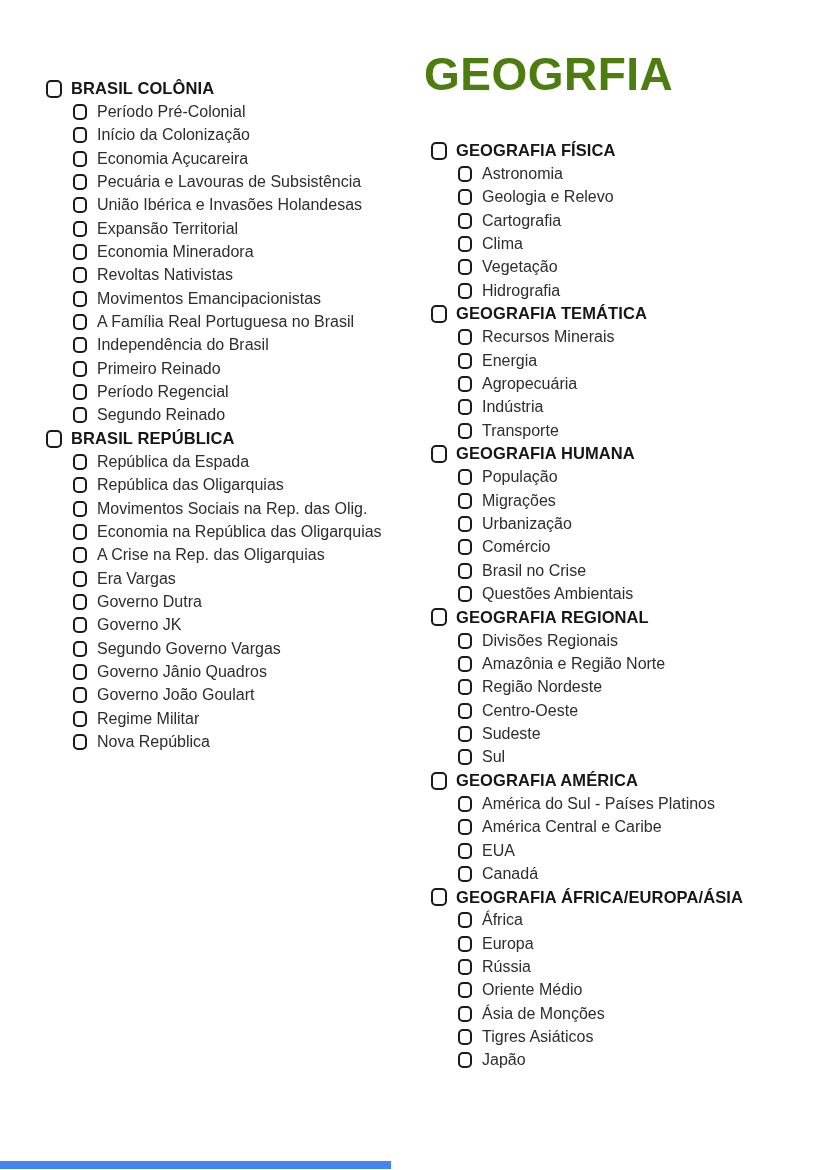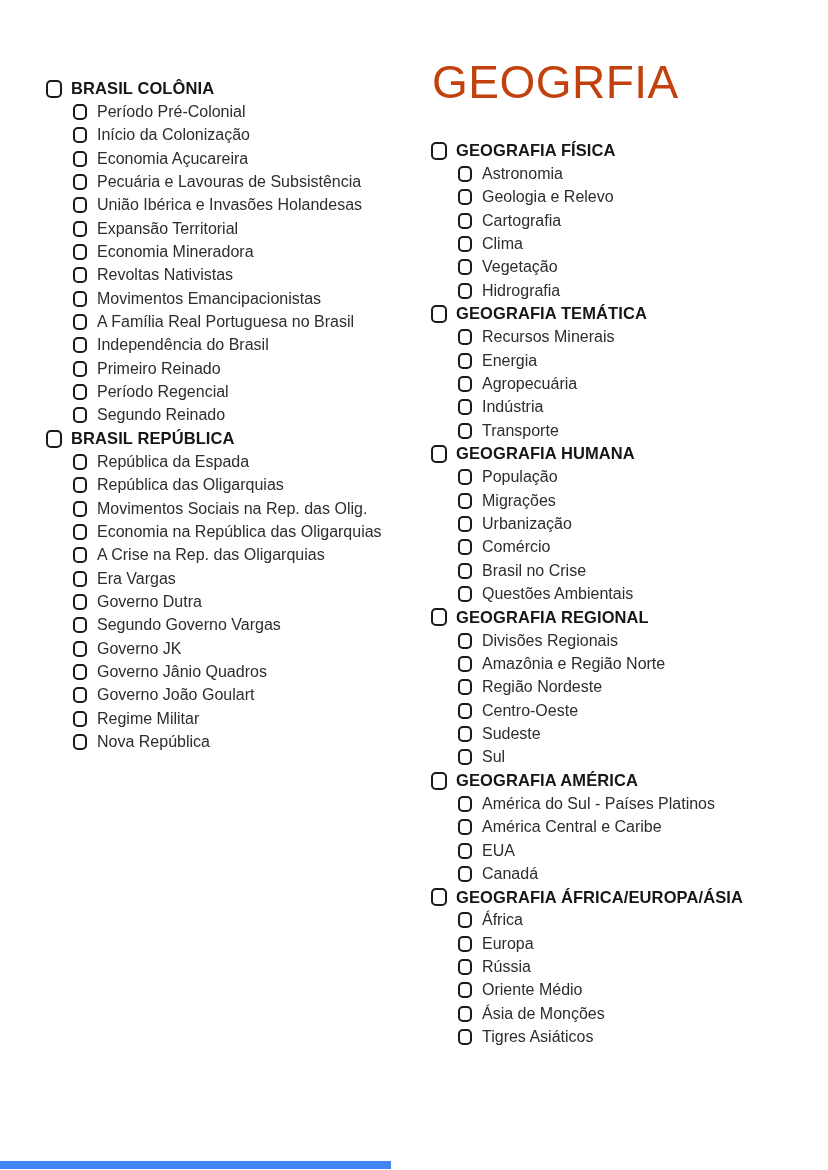--- a/index.html
+++ b/index.html
@@ -9,26 +9,26 @@
     font-family: "Liberation Sans", sans-serif;
     position: relative;
     overflow: hidden;
   }
   .column { position: absolute; margin-top: 31px; }
   #col-left  { left: 46px;  top: 46px; }
   #col-right { left: 431px; top: 108px; }
   .doc-title {
     position: absolute;
     left: 420px; top: 46px;
-    margin: 12px;
+    margin: 4px;
     font-family: "Liberation Sans", sans-serif;
     font-size: 46px;
-    font-weight: 400;
+    font-weight: 700;
     letter-spacing: 0.5px;
-    color: #c2410c;
+    color: #4d7c0f;
     line-height: 1.05;
     white-space: nowrap;
   }
   .row {
     display: flex;
     align-items: center;
     height: 23.34px;
     white-space: nowrap;
   }
   .checkbox {
@@ -158,28 +158,28 @@
     <div class="row item-row">
       <span class="checkbox"></span>
       <span class="label">Era Vargas</span>
     </div>
     <div class="row item-row">
       <span class="checkbox"></span>
       <span class="label">Governo Dutra</span>
     </div>
     <div class="row item-row">
       <span class="checkbox"></span>
+      <span class="label">Governo JK</span>
+    </div>
+    <div class="row item-row">
+      <span class="checkbox"></span>
       <span class="label">Segundo Governo Vargas</span>
     </div>
     <div class="row item-row">
       <span class="checkbox"></span>
-      <span class="label">Governo JK</span>
-    </div>
-    <div class="row item-row">
-      <span class="checkbox"></span>
       <span class="label">Governo Jânio Quadros</span>
     </div>
     <div class="row item-row">
       <span class="checkbox"></span>
       <span class="label">Governo João Goulart</span>
     </div>
     <div class="row item-row">
       <span class="checkbox"></span>
       <span class="label">Regime Militar</span>
     </div>
@@ -339,15 +339,19 @@
       <span class="label">Oriente Médio</span>
     </div>
     <div class="row item-row">
       <span class="checkbox"></span>
       <span class="label">Ásia de Monções</span>
     </div>
     <div class="row item-row">
       <span class="checkbox"></span>
       <span class="label">Tigres Asiáticos</span>
     </div>
+    <div class="row item-row">
+      <span class="checkbox"></span>
+      <span class="label">Japão</span>
+    </div>
   </div>
 
 <div class="progress-bar" style="background: rgb(66, 133, 244);"></div>
 
 </body></html>

